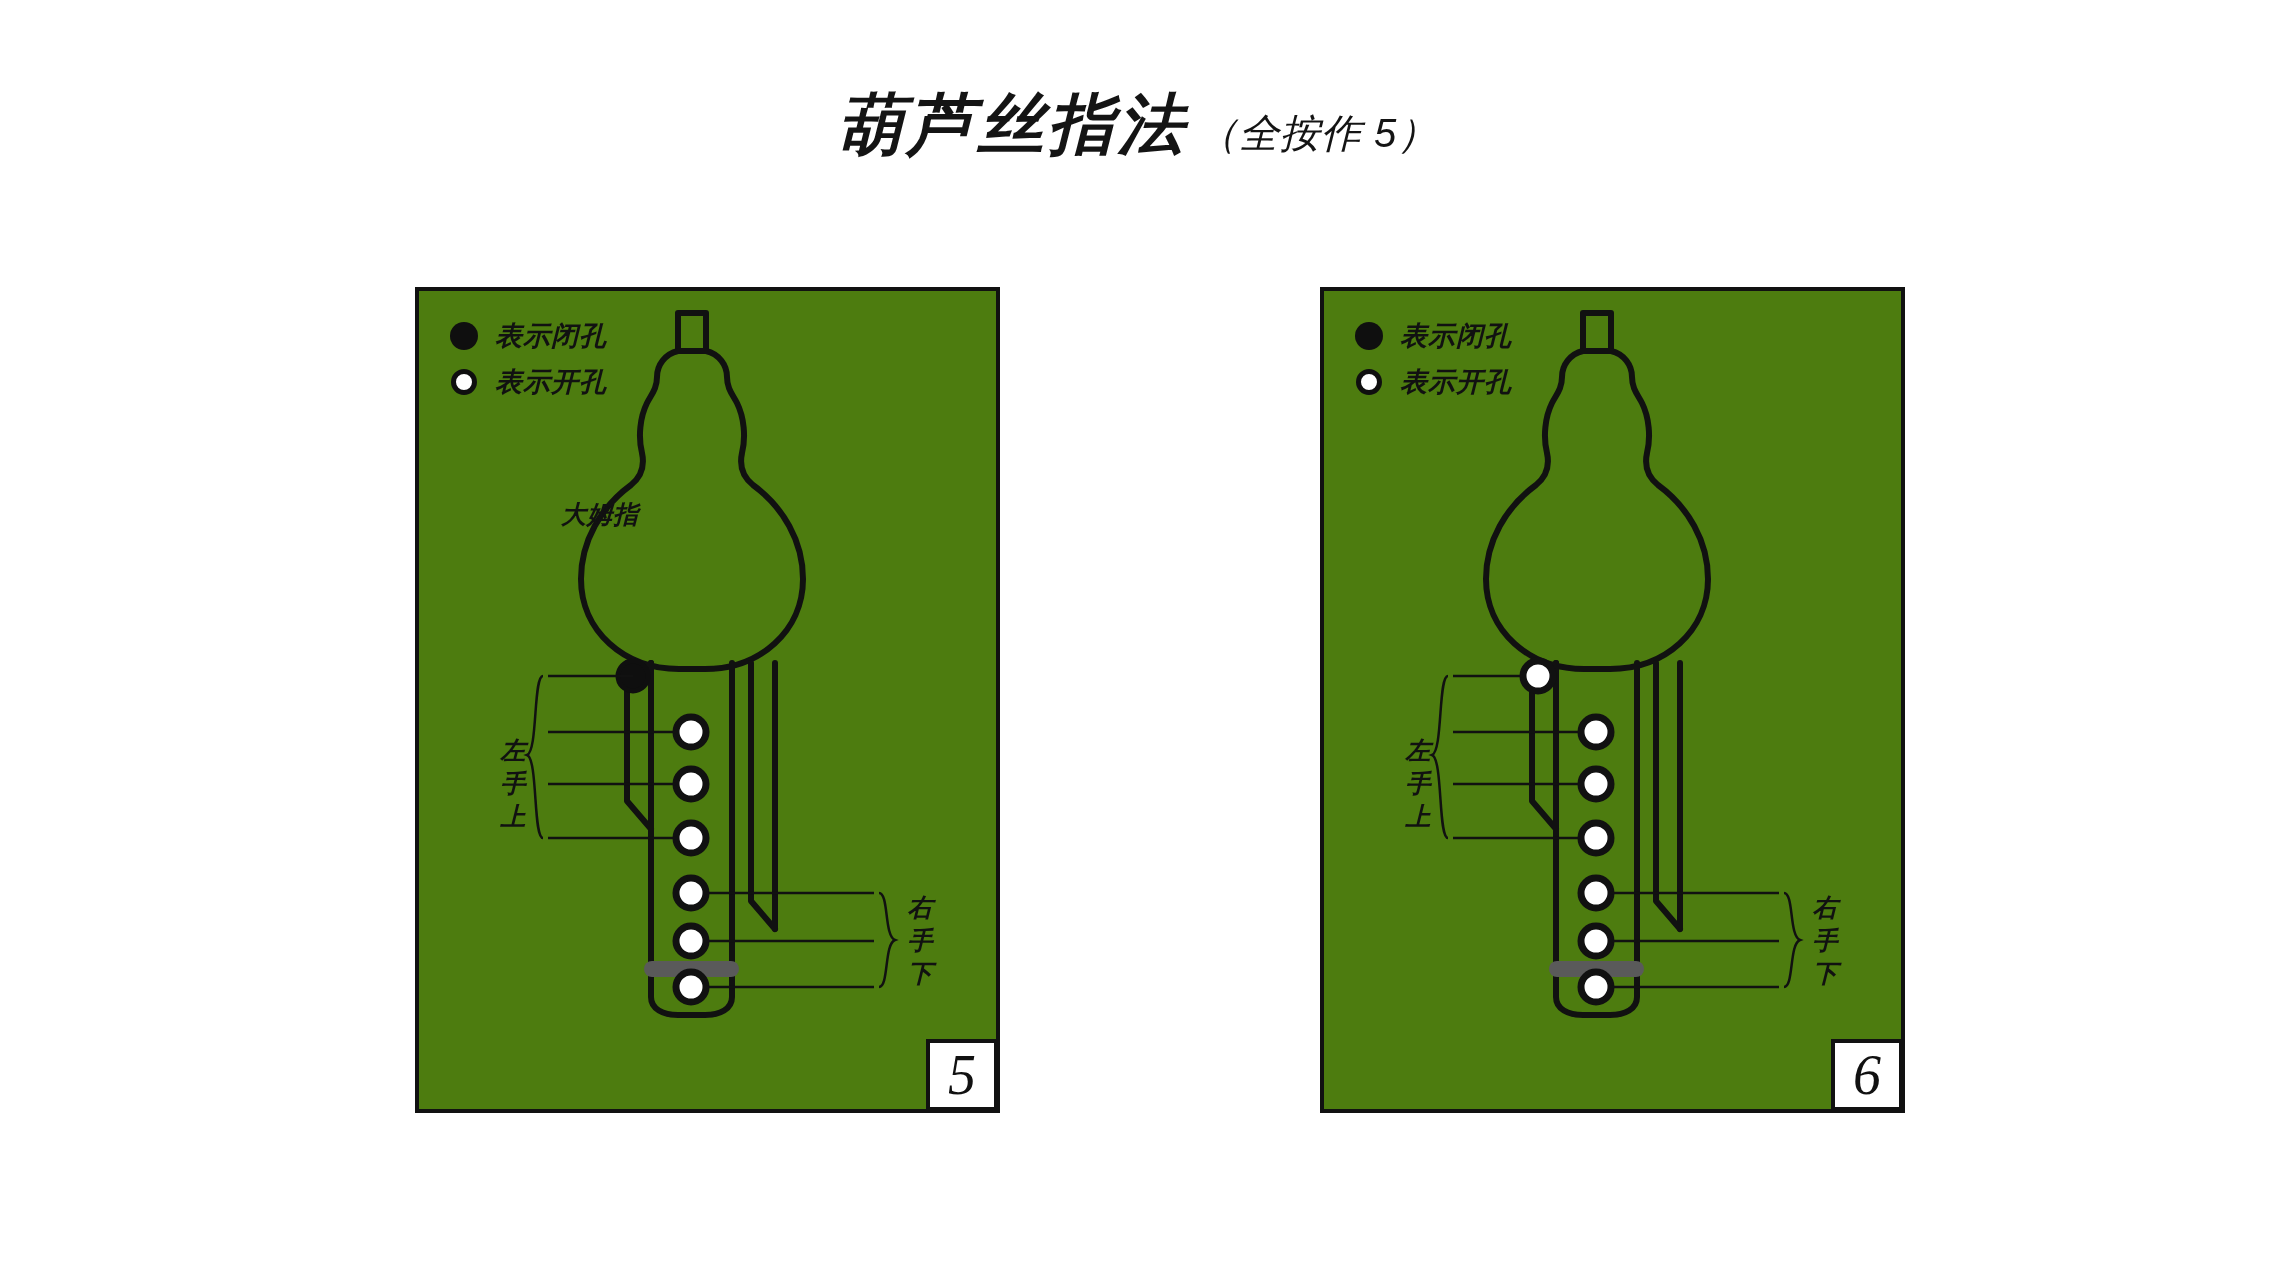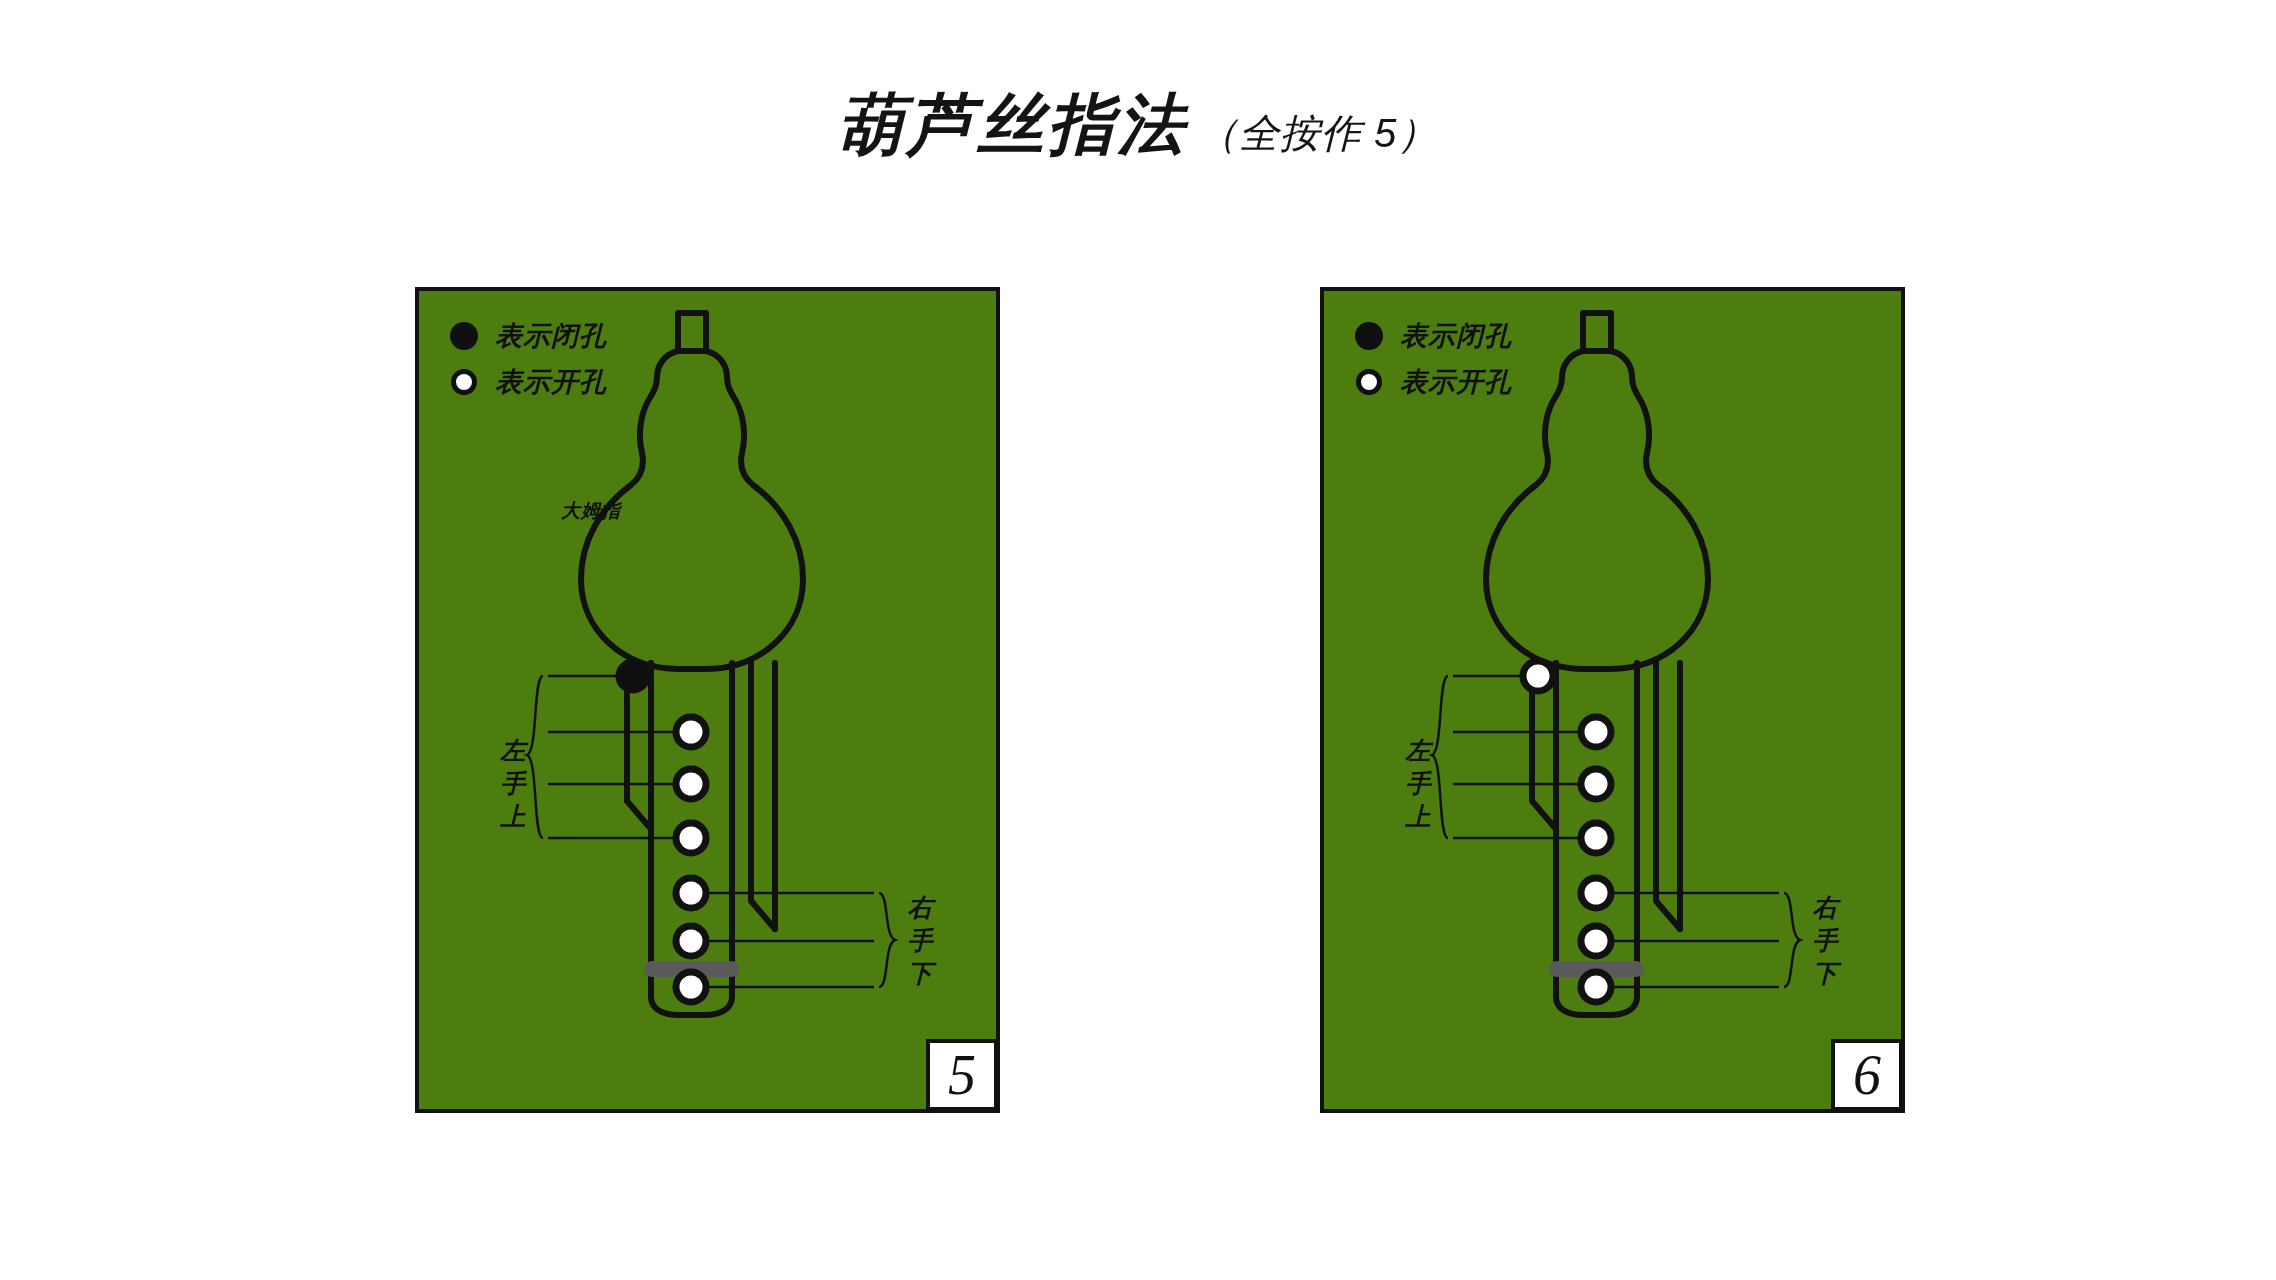--- a/index.html
+++ b/index.html
@@ -70,21 +70,21 @@
     position:absolute;
     font-size:25px;font-weight:bold;color:#111;
     line-height:33px;
     text-align:center;
     width:28px;
   }
   .vlabel span{display:block;}
 
   .thumb-label{
     position:absolute;
-    font-size:19px;font-weight:bold;color:#111;
+    font-size:25px;font-weight:bold;color:#111;
     letter-spacing:1px;white-space:nowrap;
   }
 </style>
 </head>
 <body>
 
 <div id="sheet">
 
   <div class="title-wrap">
     <span class="title-main">葫芦丝指法</span><span class="title-sub">（全按作 5）</span>

